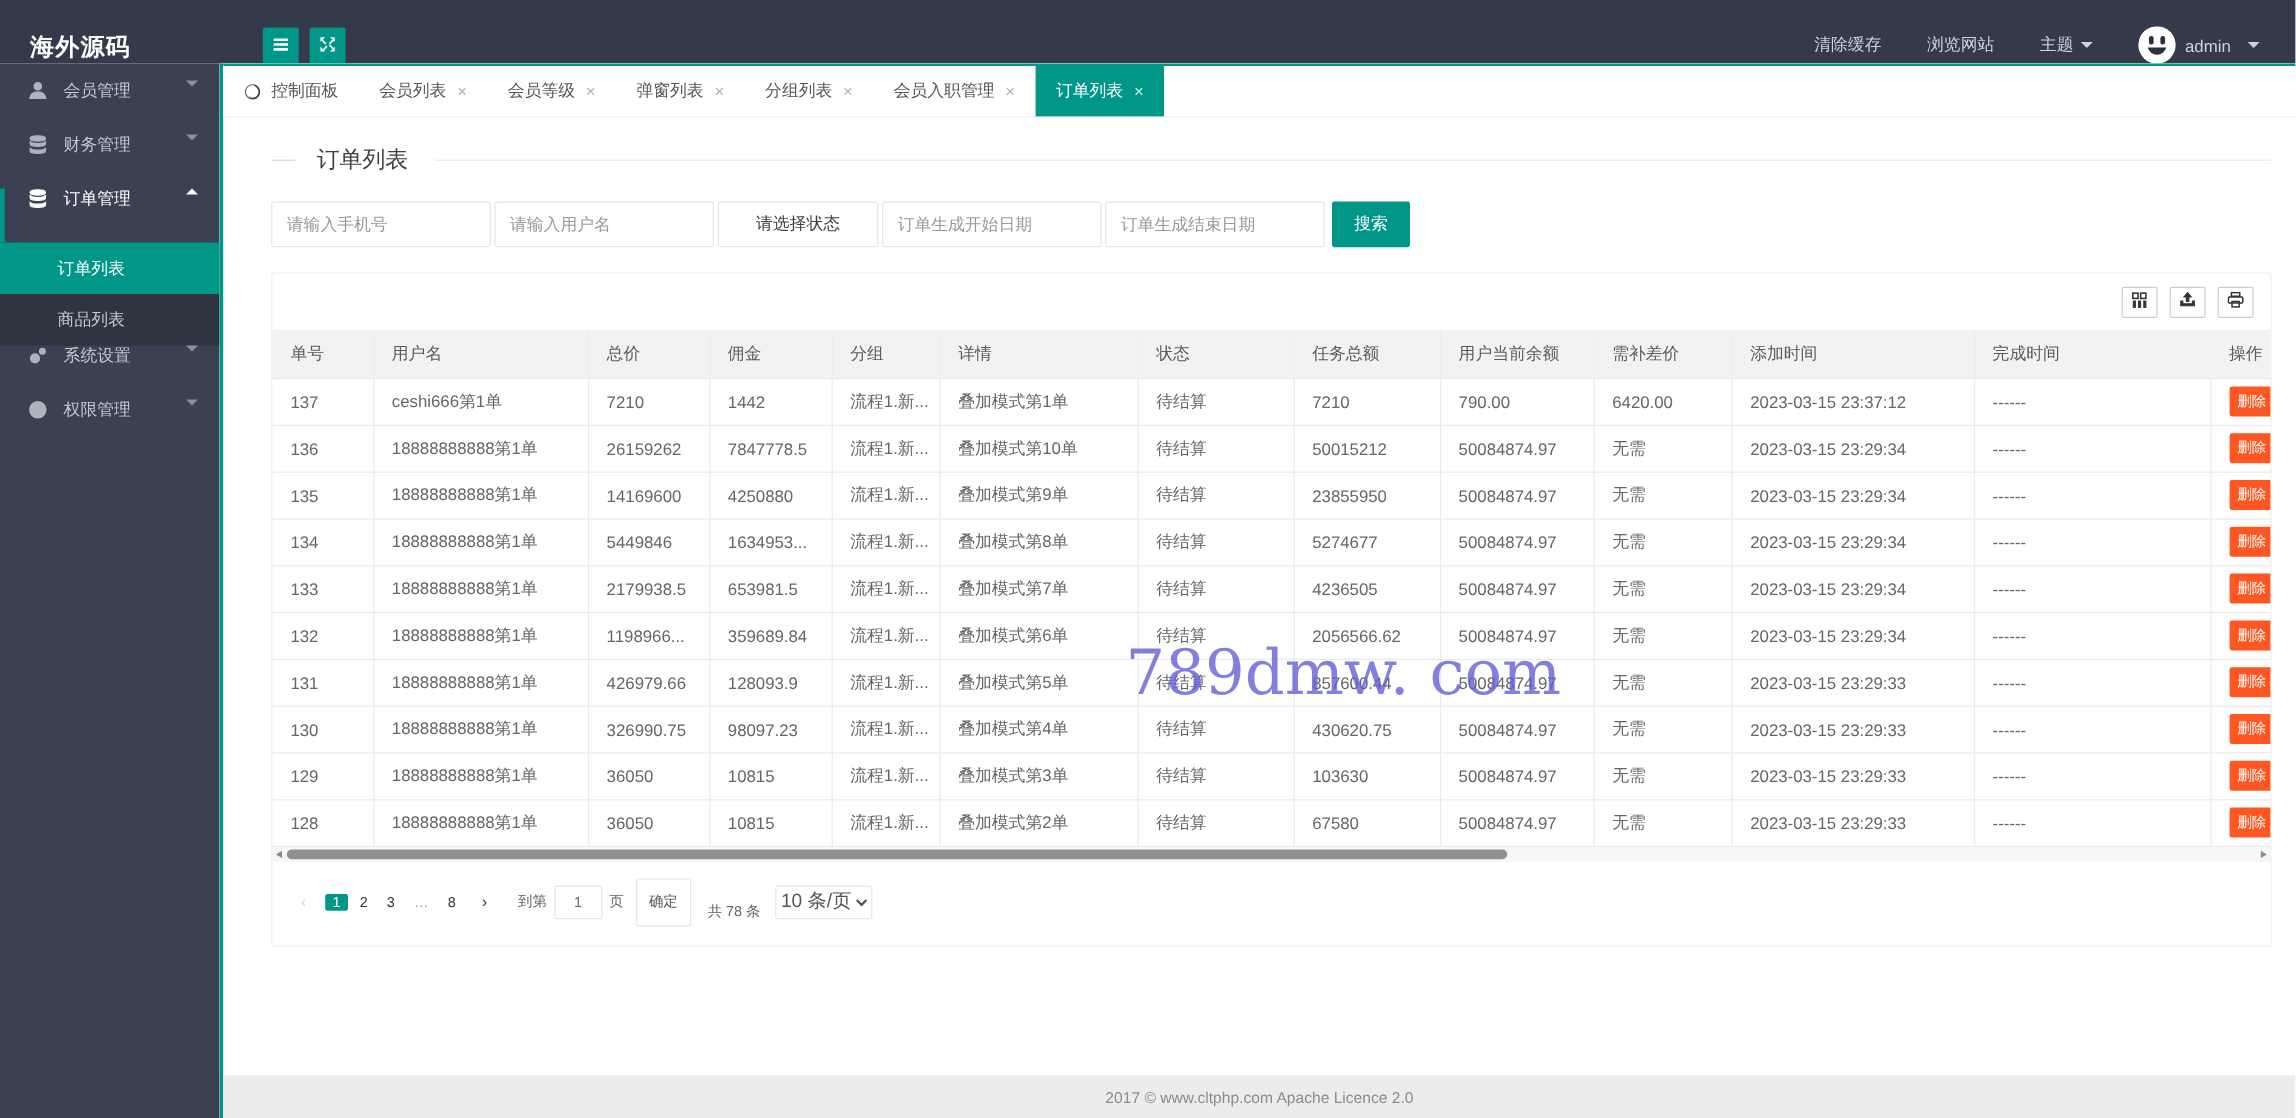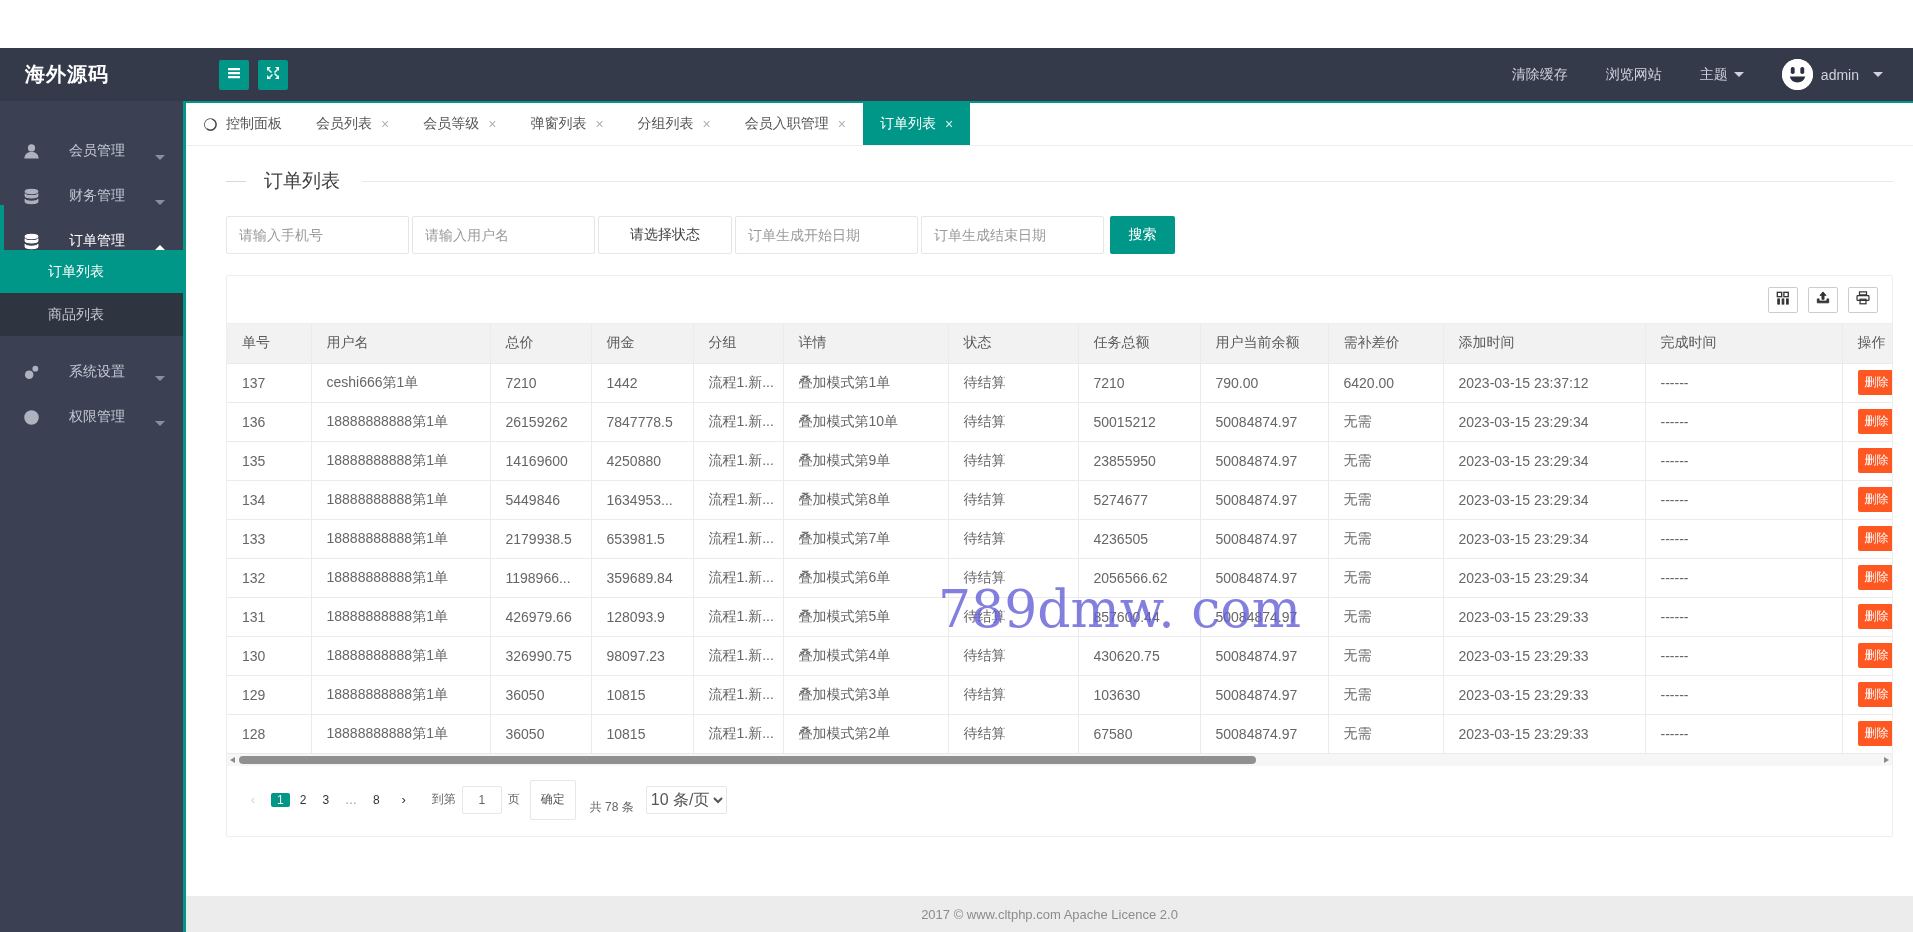--- a/index.html
+++ b/index.html
@@ -1,39 +1,39 @@
 <!DOCTYPE html>
 <html><head>
 <meta charset="utf-8">
 <style>
   * { box-sizing: border-box; margin: 0; padding: 0; }
   html,body { width:1913px; height:932px; overflow:hidden;
     font-family:"Liberation Sans","DejaVu Sans",sans-serif; background:#fff; }
   .app { width:1913px; height:932px; position:relative; display:flex; flex-direction:column; }
 
   
-  .header { height:53px; background:#343a4a; display:flex; align-items:center; flex:0 0 53px;margin-top:48px; }
+  .header { height:53px; background:#343a4a; display:flex; align-items:flex-end; flex:0 0 53px; }
   .logo { width:183px; padding-left:25px; color:#fff; font-size:20px; font-weight:bold; letter-spacing:1px; }
   .hbtns { display:flex; gap:9px; margin-left:36px; }
   .hbtn { width:30px; height:30px; background:#009688; border:none; border-radius:2px; color:#fff;
           display:flex; align-items:center; justify-content:center; cursor:pointer; }
   .hbtn svg { width:16px; height:16px; fill:#fff; }
   .hright { margin-left:auto; display:flex; align-items:center; gap:38px; padding-right:30px;
             color:#cfd3dc; font-size:14px; }
   .hlink { cursor:pointer; }
   .caret-down { display:inline-block; width:0; height:0; border-left:5px solid transparent;
                 border-right:5px solid transparent; border-top:5px solid #cfd3dc; margin-left:6px; vertical-align:middle; }
   .useritem { display:flex; align-items:center; gap:8px; }
   .avatar { width:31px; height:31px; border-radius:50%; overflow:hidden; background:#fff; }
 
   
   .bodyrow { flex:1; display:flex; min-height:0; }
   .sidebar { width:183px; background:#3b4152; flex:0 0 183px; padding-top:14px; }
-  .side-item { height:45px; display:flex; align-items:flex-end; padding:0 18px 0 23px; color:#c3c8d3;
-               font-size:14px; cursor:pointer; position:relative;gap:16px; }
+  .side-item { height:45px; display:flex; align-items:flex-start; padding:0 18px 0 23px; color:#c3c8d3;
+               font-size:14px; cursor:pointer; position:relative; }
   .side-item.expanded { color:#fff; }
   .side-item.expanded::before { content:""; position:absolute; left:0; top:0; bottom:0; width:4px; background:#009688; }
   .side-item .icn { width:17px; height:17px; margin-right:13px; display:inline-flex; }
   .side-item .icn svg { width:17px; height:17px; fill:#aeb3bf; stroke:#aeb3bf; }
   .side-item.expanded .icn svg { fill:#fff; stroke:#fff; }
   .side-label { flex:1; }
   .caret { width:0; height:0; border-left:5px solid transparent; border-right:5px solid transparent; }
   .caret.down { border-top:5px solid #8a8f9c; }
   .caret.up { border-bottom:5px solid #fff; }
   .side-sub-wrap { background:#2e3440; }

